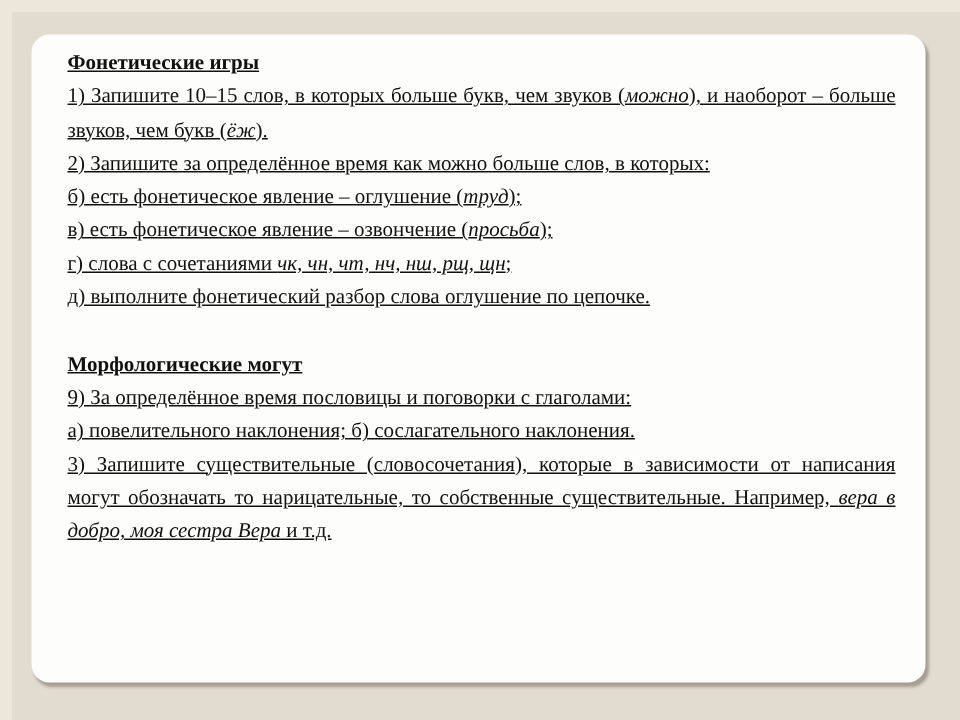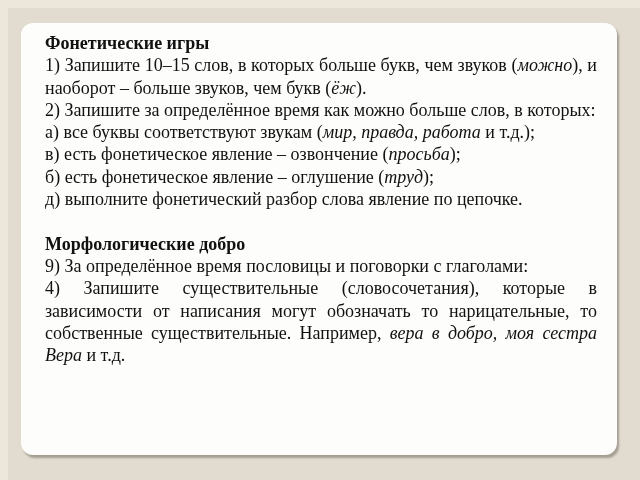--- a/index.html
+++ b/index.html
@@ -29,46 +29,48 @@
     width: 596px;
     height: 432px;
     box-sizing: border-box;
     background: var(--card-color);
     border-radius: 12px;
     box-shadow: 2px 3px 2px var(--shadow-color);
     padding: 9px 20px 0 24px;
   }
   .slide-text p {
     margin: 0;
-    font-size: 18px;
+    font-size: 14px;
     line-height: 22.3px;
     color: var(--text-color);
     text-align: justify;
+    text-decoration: underline;
   }
   .slide-text p.heading {
     font-weight: bold;
     text-align: left;
   }
   .section + .section {
     margin-top: 22.3px;
   }
 </style>
 </head>
 <body style="--bg-color: #e2dbcf; --edge-highlight: #ece6db; --card-color: #fdfdfb; --text-color: #111111;">
 
 <div class="card">
   <div class="slide-text">
       <div class="section">
         <p class="heading">Фонетические игры</p>
         <p><span>1) Запишите 10–15 слов, в которых больше букв, чем звуков (</span><i>можно</i><span>), и наоборот – больше звуков, чем букв (</span><i>ёж</i><span>).</span></p>
         <p><span>2) Запишите за определённое время как можно больше слов, в которых:</span></p>
-        <p><span>а) все буквы соответствуют звукам (</span><i>мир, правда, работа</i><span> и т.д.);</span></p>
+        <p><span>б) есть фонетическое явление – оглушение (</span><i>труд</i><span>);</span></p>
         <p><span>в) есть фонетическое явление – озвончение (</span><i>просьба</i><span>);</span></p>
-        <p><span>б) есть фонетическое явление – оглушение (</span><i>труд</i><span>);</span></p>
-        <p><span>д) выполните фонетический разбор слова явление по цепочке.</span></p>
+        <p><span>г) слова с сочетаниями </span><i>чк, чн, чт, нч, нш, рщ, щн</i><span>;</span></p>
+        <p><span>д) выполните фонетический разбор слова оглушение по цепочке.</span></p>
       </div>
       <div class="section">
-        <p class="heading">Морфологические добро</p>
+        <p class="heading">Морфологические могут</p>
         <p><span>9) За определённое время пословицы и поговорки с глаголами:</span></p>
-        <p><span>4) Запишите существительные (словосочетания), которые в зависимости от написания могут обозначать то нарицательные, то собственные существительные. Например, </span><i>вера в добро, моя сестра Вера</i><span> и т.д.</span></p>
+        <p><span>а) повелительного наклонения; б) сослагательного наклонения.</span></p>
+        <p><span>3) Запишите существительные (словосочетания), которые в зависимости от написания могут обозначать то нарицательные, то собственные существительные. Например, </span><i>вера в добро, моя сестра Вера</i><span> и т.д.</span></p>
       </div>
     </div>
 </div>
 
 </body></html>

